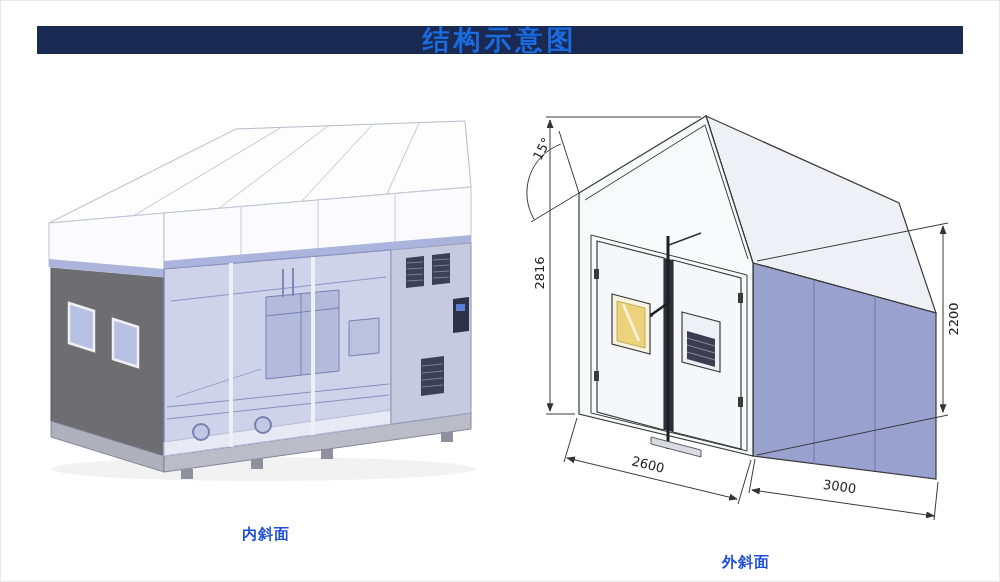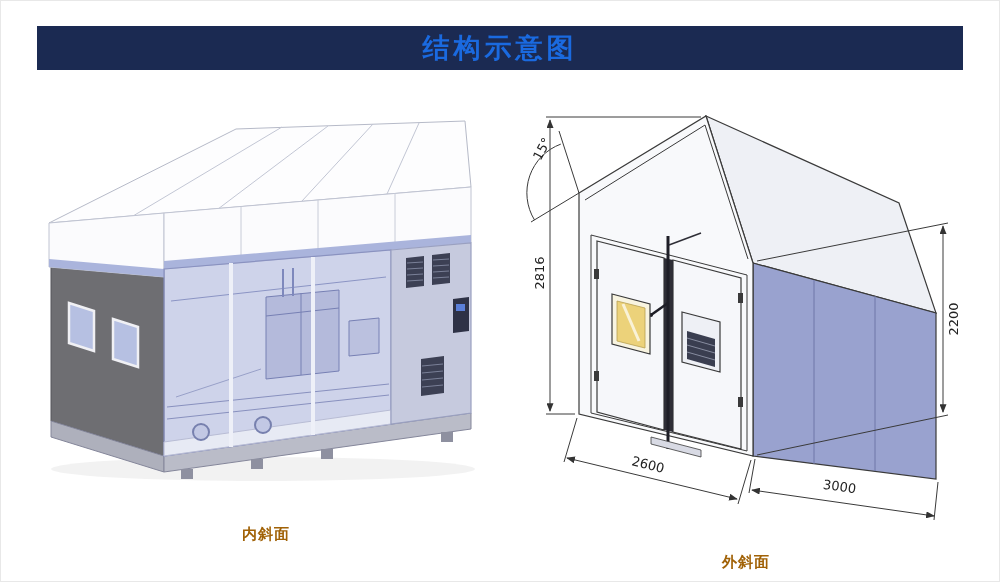--- a/index.html
+++ b/index.html
@@ -2,29 +2,29 @@
 <html><head>
 <meta charset="utf-8">
 <style>
   html,body { margin:0; padding:0; background:#ffffff; }
   body { font-family:"DejaVu Sans","Liberation Sans",sans-serif; }
   .page {
     position:relative; width:1000px; height:582px; background:#ffffff;
     overflow:hidden; border:1px solid #e8e8e8; box-sizing:border-box;
   }
   .banner {
-    position:absolute; left:36px; right:36px; top:25px; height:44px;
+    position:absolute; left:36px; right:36px; top:25px; height:28px;
     background:#1b2a52; display:flex; align-items:center; justify-content:center;
   }
   .banner-title {
     color:#1a6ae0; font-size:27px; font-weight:bold; letter-spacing:4px;
   }
   .caption {
     position:absolute; top:524px; font-size:15px; font-weight:bold;
-    color:#a16207; text-align:center; letter-spacing:1px;
+    color:#1d4ed8; text-align:center; letter-spacing:1px;
   }
   .caption-left  { left:30px;  width:470px; }
   .caption-right { left:505px; width:480px;margin-top:28px; }
   svg.fig { position:absolute; }
   .dim-text { font-size:13px; fill:#222222; }
   .outline { stroke:#3a3a3a; stroke-width:1.2; }
 </style>
 </head>
 <body>
 

